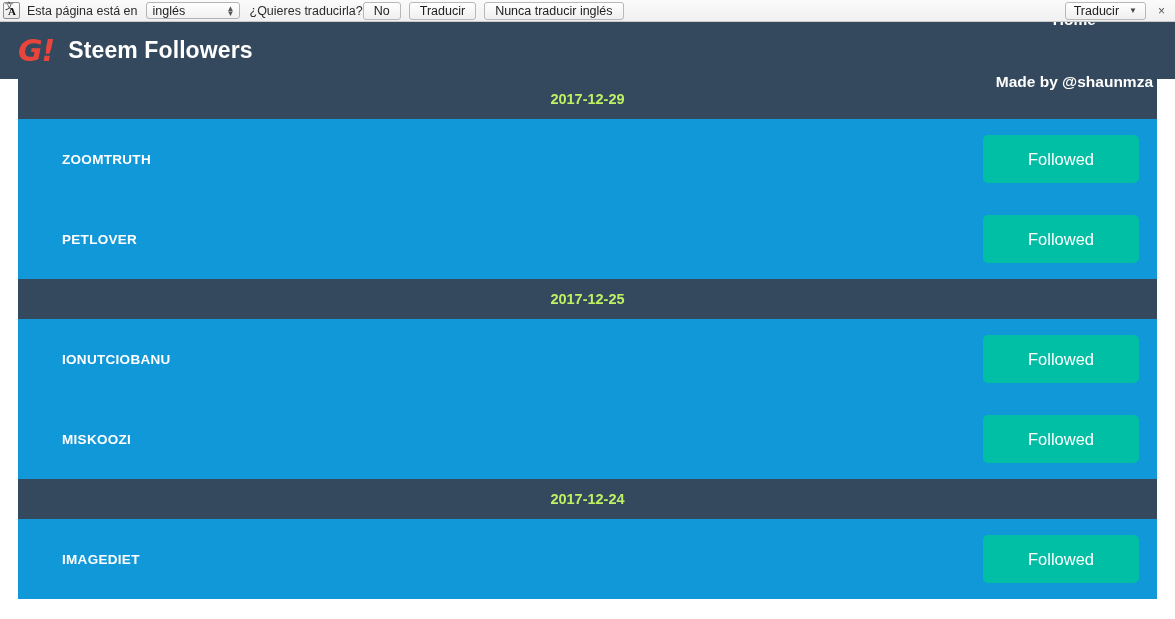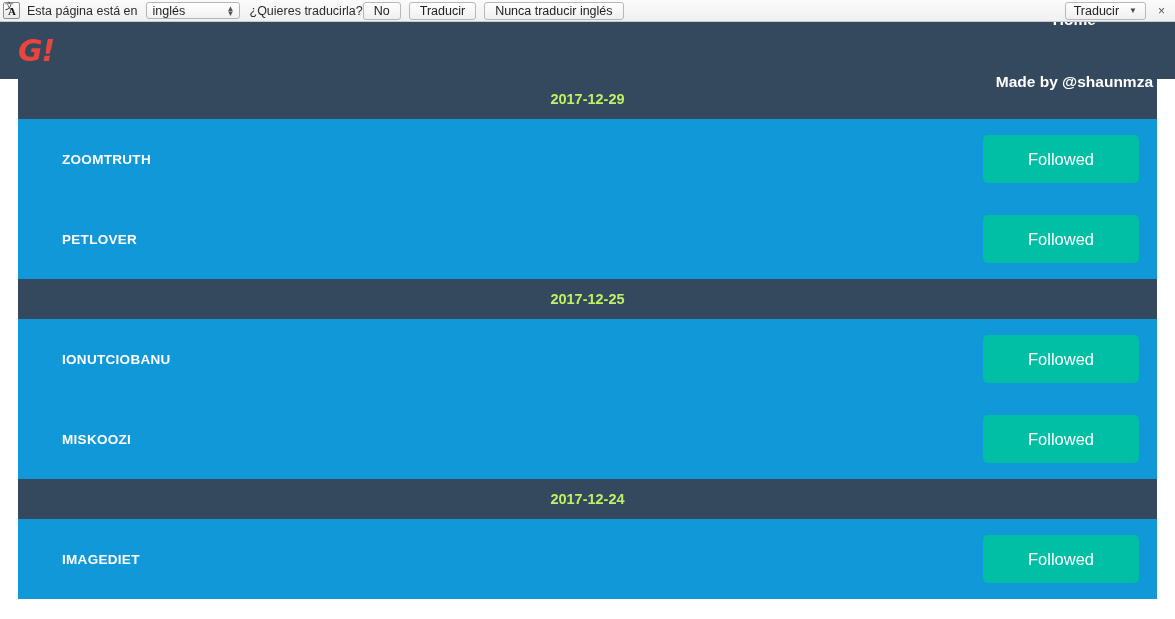--- a/index.html
+++ b/index.html
@@ -247,20 +247,21 @@
       <span>Traducir</span>
       <span class="caret">▼</span>
     </div>
     <span class="tb-close">×</span>
   </div>
 </div>
 
 <div id="navbar">
   <div class="brand-group">
     <span class="brand-logo">G!</span>
+    <span class="brand-title">Steem Followers</span>
   </div>
   <div class="nav-links">
     <a class="nav-link" href="#">Home</a>
     <a class="nav-link" href="#">Made by @shaunmza</a>
   </div>
 </div>
 
 <div id="feed">
     <div class="date-bar">2017-12-29</div>
     <div class="group-body">

